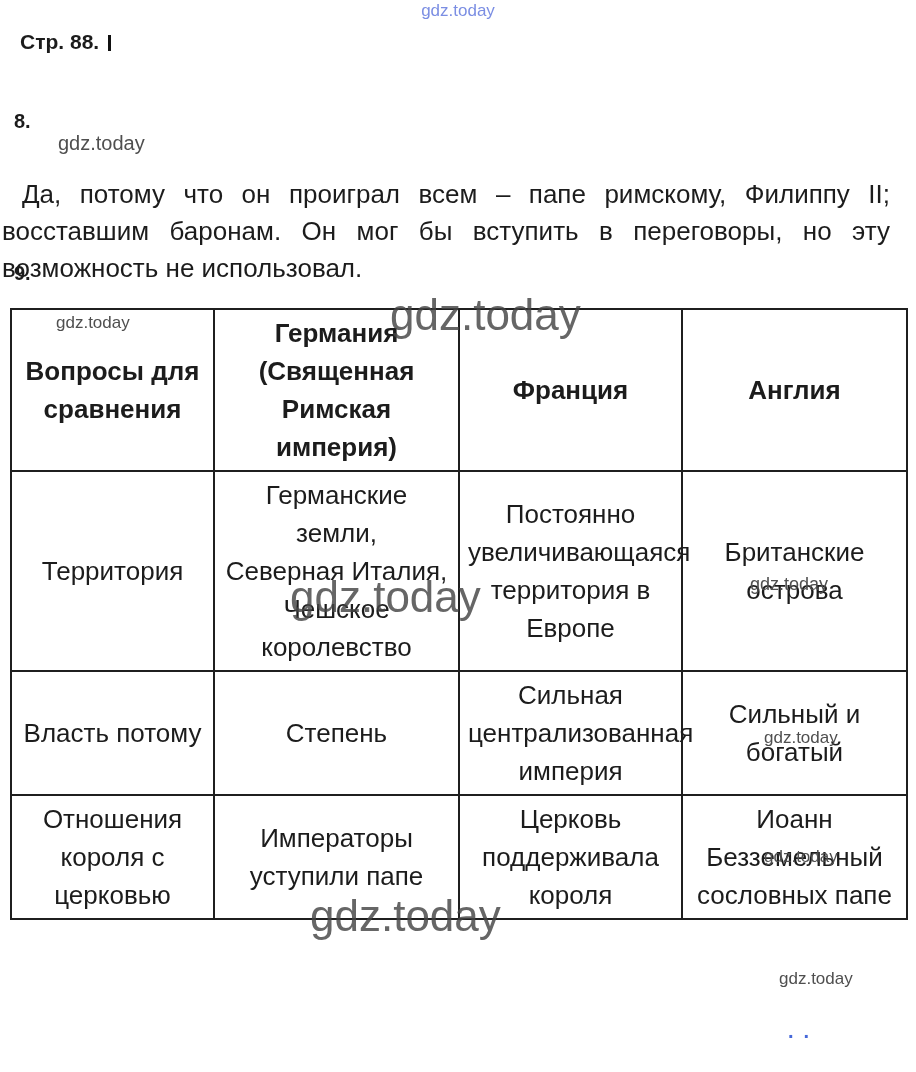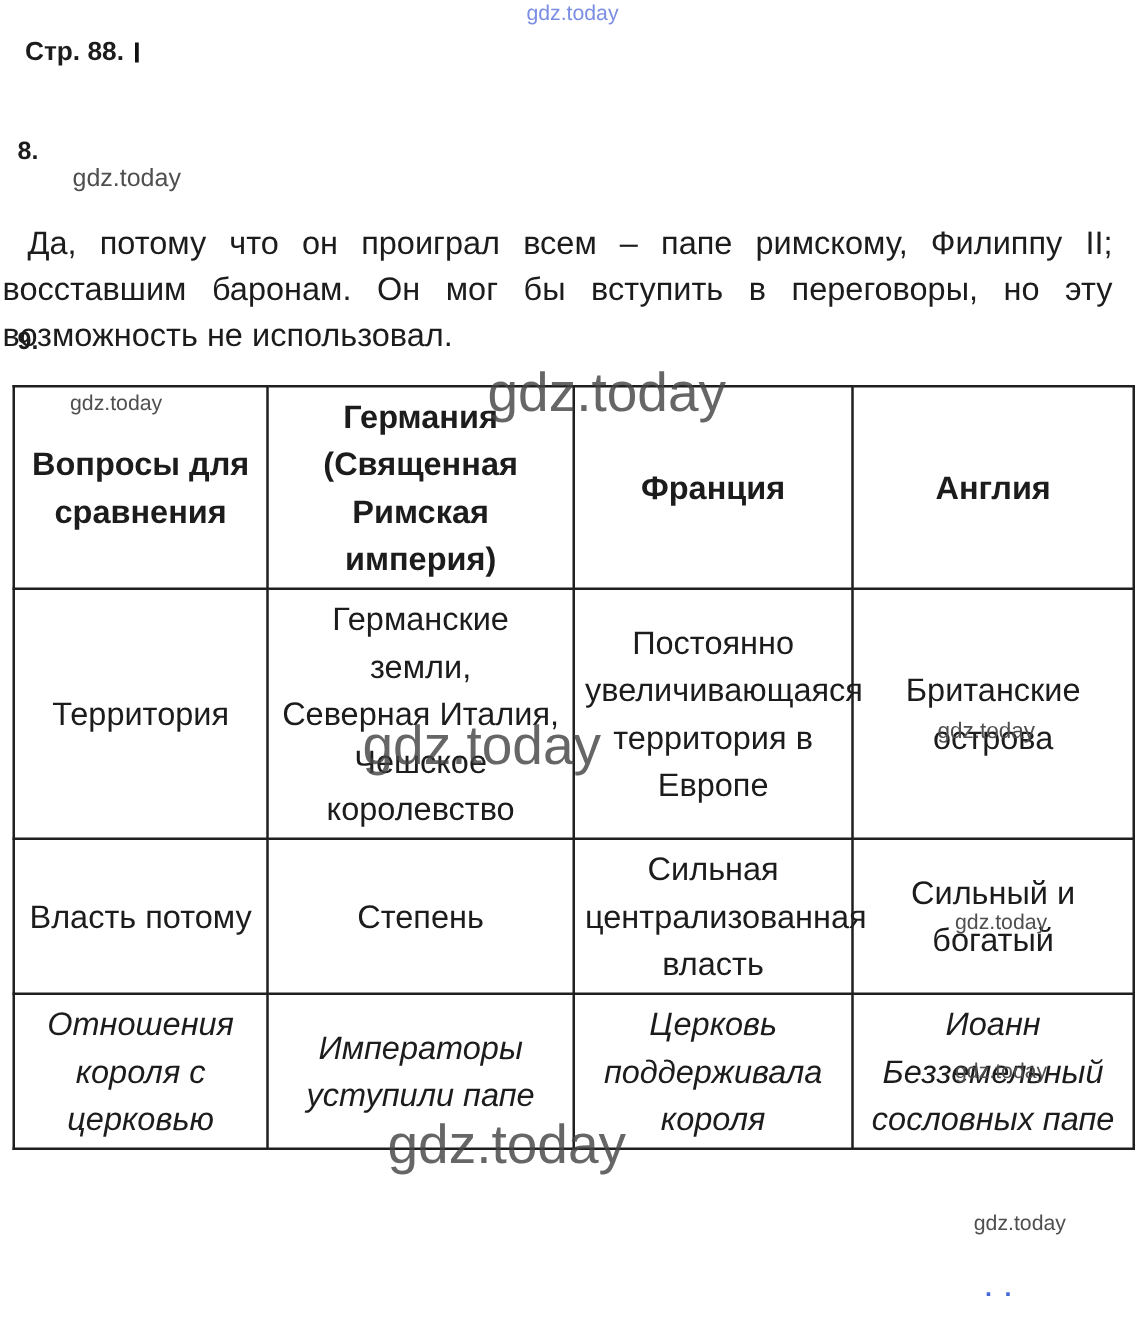--- a/index.html
+++ b/index.html
@@ -69,21 +69,21 @@
     font-weight:normal;
   }
   .compare th { font-weight:bold; }
   .col-1 { width:203px; }
   .col-2 { width:245px; }
   .col-3 { width:223px; }
   .col-4 { width:225px; }
   .row-h  { height:114px; }
   .row-0  { height:158px; }
   .row-1  { height:120px; }
-  .row-2  { height:119px;font-style:italic; }
+  .row-2  { height:119px; }
   .row-3  { height:119px; }
   .row-4  { height:88px; }
 </style>
 </head>
 <body>
 
 <div class="page">
 
   <span class="wm wm-blue-top">gdz.today</span>
   <span class="wm wm-s1">gdz.today</span>
@@ -135,21 +135,21 @@
 территория в
 Европе</td>
       <td>Британские
 острова</td>
     </tr>
     <tr class="row-1">
       <td>Власть потому</td>
       <td>Степень</td>
       <td>Сильная
 централизованная
-власть</td>
+империя</td>
       <td>Сильный и
 богатый</td>
     </tr>
     <tr class="row-2">
       <td>Отношения
 короля с
 церковью</td>
       <td>Императоры
 уступили папе</td>
       <td>Церковь

